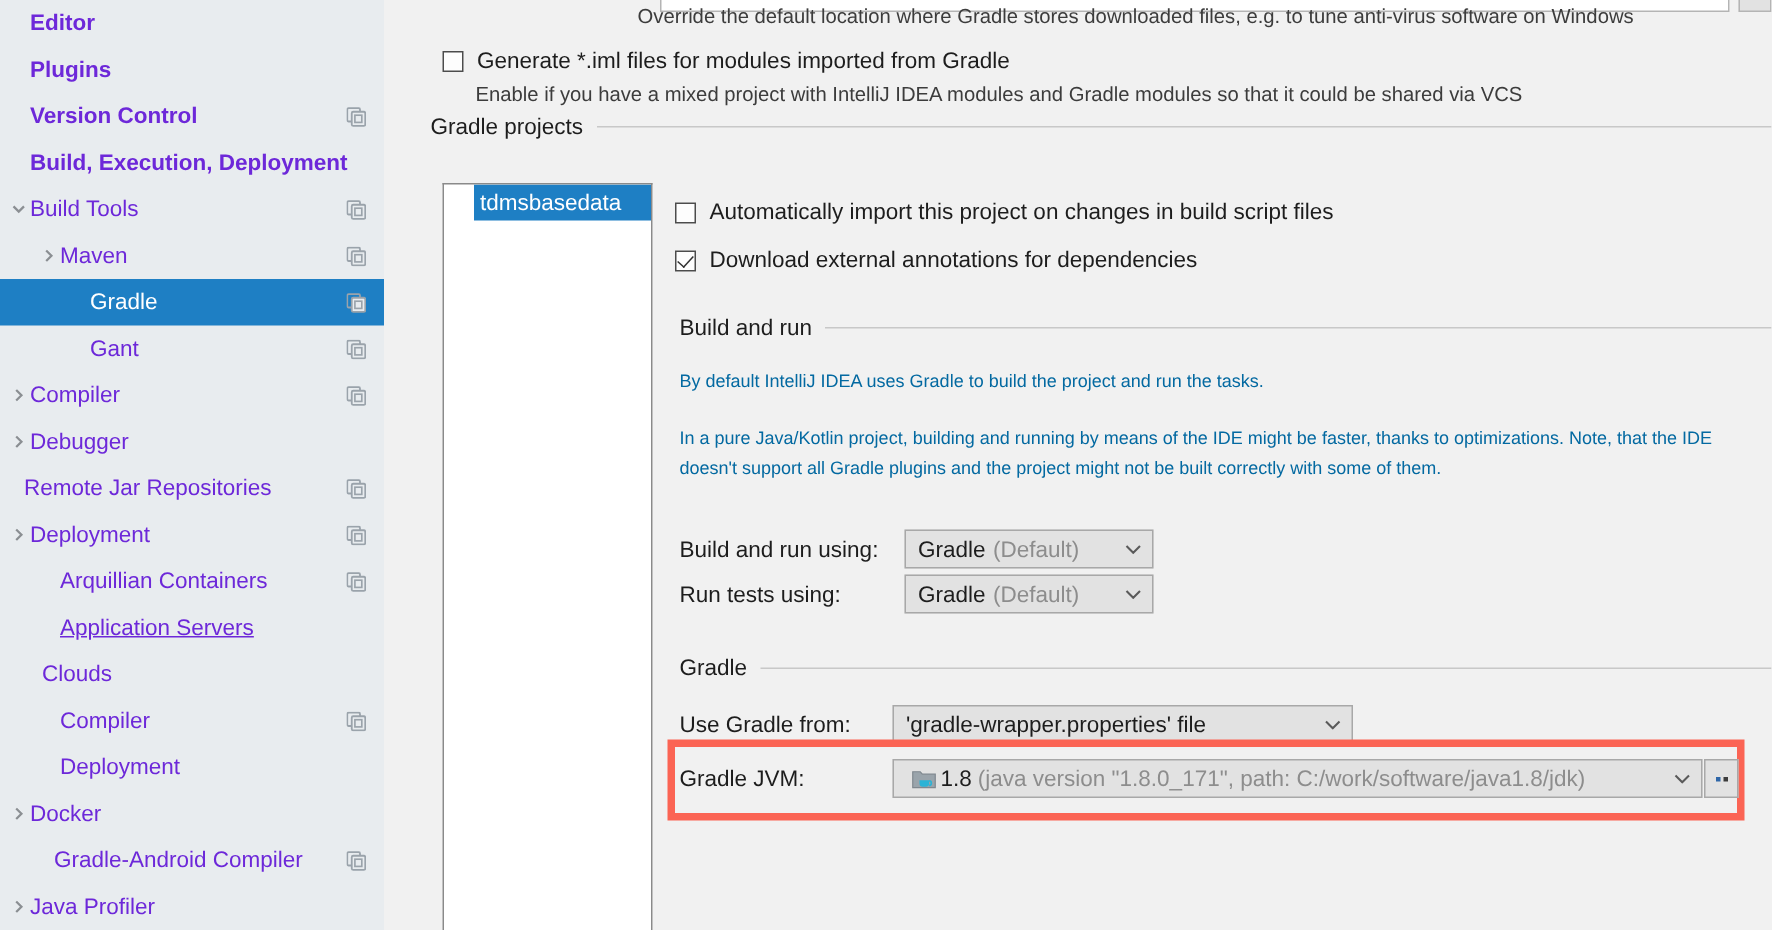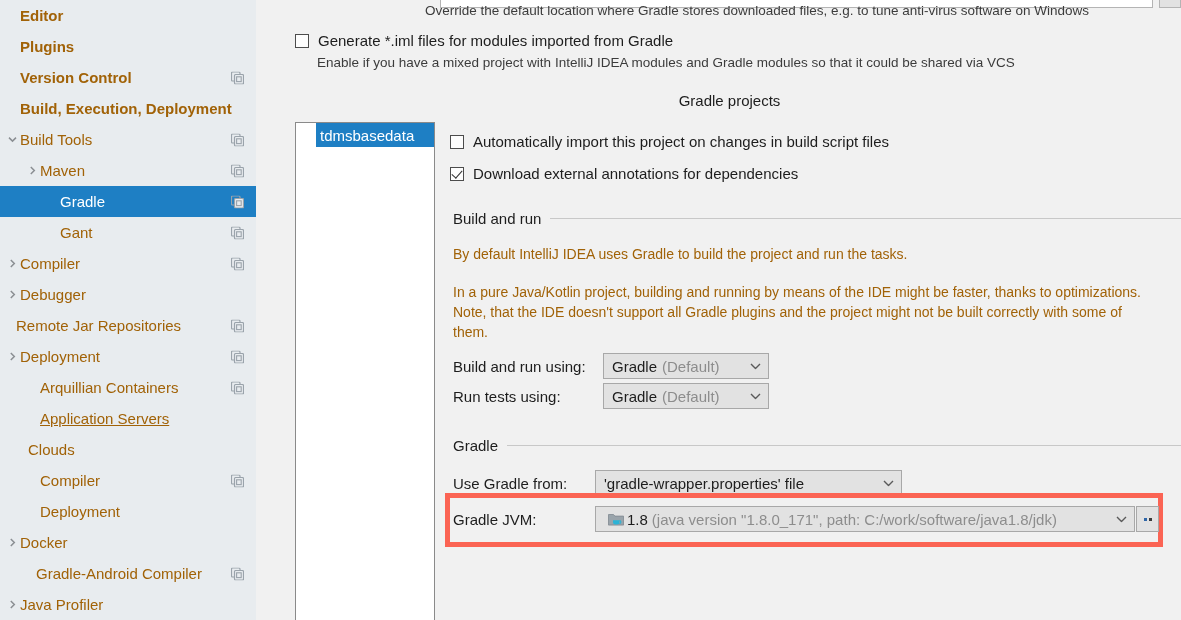--- a/index.html
+++ b/index.html
@@ -17,21 +17,21 @@
     position: absolute; left: 0; top: 0;
     width: 256px; height: 620px;
     background: #e8ecef;
     overflow: hidden;
   }
   .tree-item {
     position: relative;
     height: 31px;
     display: flex; align-items: center;
     font-size: 15px;
-    color: #a16207;
+    color: #6d28d9;
     white-space: nowrap;
     cursor: default;
   }
   .tree-item.selected { background: #1e7fc4; color: #ffffff; }
   .tree-item.bold { font-weight: bold; }
   .tw {
     width: 16px; min-width: 16px;
     display: flex; align-items: center; justify-content: center;
     font-size: 10px; color: #8b8f93;
     line-height: 1;
@@ -122,21 +122,21 @@
 
   
   .group {
     position: absolute;
     display: flex; align-items: center;
     white-space: nowrap;
   }
   .group .gt { font-size: 15px; color: #1d1d1d; padding-right: 9px; }
   .group .gline { height: 1px; background: #c8c8c8; flex: 1 1 auto; }
 
-  .grp-projects { left: 17px; top: 92px; width: 894px; flex-direction: column; }
+  .grp-projects { left: 17px; top: 76px; width: 894px; }
   .grp-buildrun { left: 183px; top: 210px; width: 728px; }
   .grp-gradle   { left: 183px; top: 437px; width: 728px; }
 
   
   .projlist {
     position: absolute; left: 25px; top: 122px;
     width: 140px; height: 498px;
     background: #ffffff;
     border: 1px solid #8a8a8a;
     border-bottom: none;
@@ -150,22 +150,22 @@
     white-space: nowrap;
   }
   .projlist .item.selected { background: #1e7fc4; color: #ffffff; margin-left: 20px; }
 
   
   .row-auto { left: 180px; top: 134px; }
   .row-dl   { left: 180px; top: 166px; }
 
   .para {
     position: absolute;
-    font-size: 14px;
-    color: #a16207;
+    font-size: 12px;
+    color: #0369a1;
     line-height: 20px;
   }
   .para-1 { left: 183px; top: 244px; width: 700px; }
   .para-2 { left: 183px; top: 282px; width: 694px; }
 
   
   .fieldrow {
     position: absolute;
     display: flex; align-items: center;
     white-space: nowrap;

